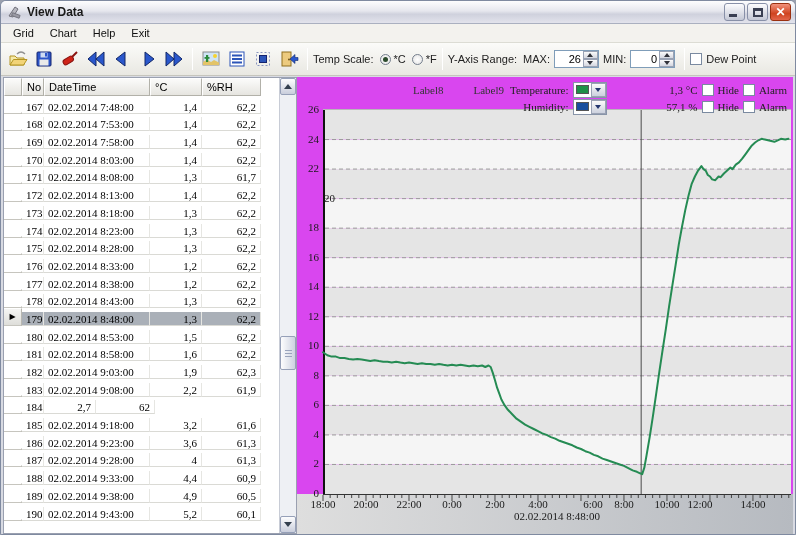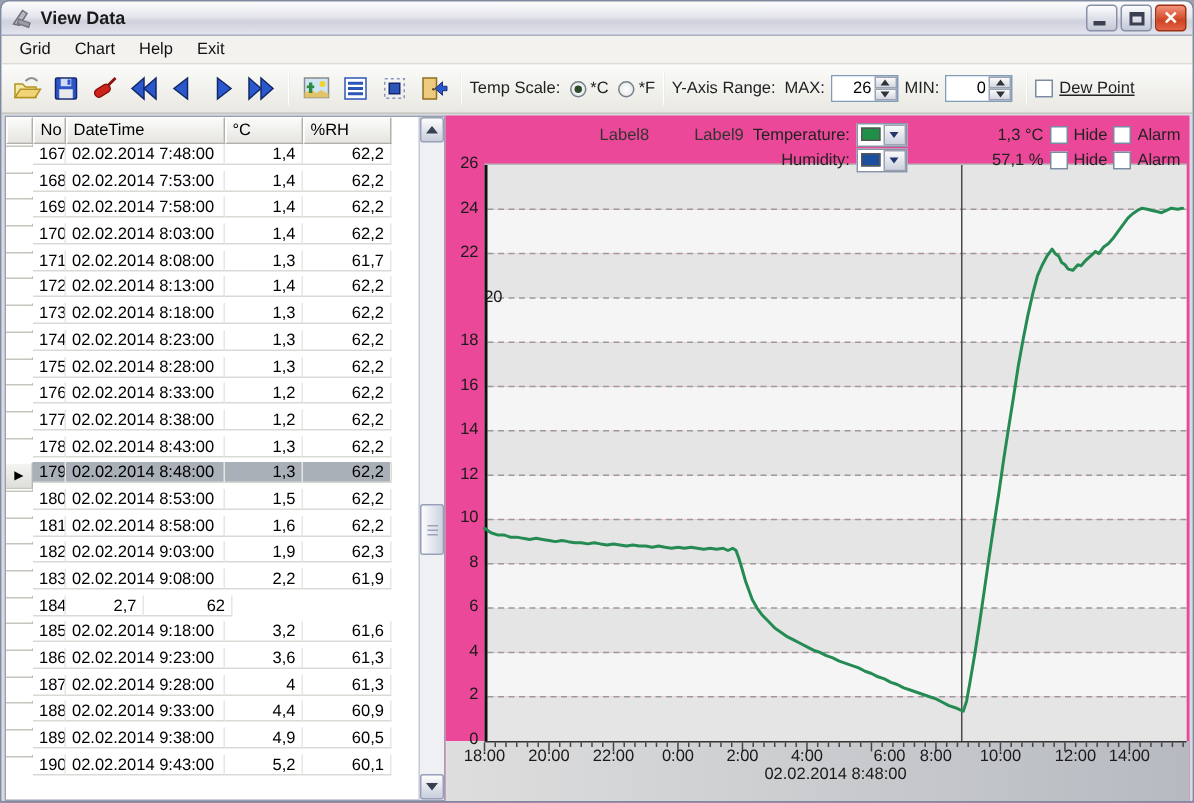--- a/index.html
+++ b/index.html
@@ -29,40 +29,40 @@
   .tri-up{width:0;height:0;border-left:3px solid transparent;border-right:3px solid transparent;border-bottom:4px solid #30323a;}
   .tri-down{width:0;height:0;border-left:3px solid transparent;border-right:3px solid transparent;border-top:4px solid #30323a;}
   .cb{width:12px;height:12px;border:1px solid #7a8aa0;background:#fff;flex:0 0 auto;}
   
   .main{flex:1;display:flex;padding:1px 2px 0 2px;background:#d8dae2;overflow:hidden;}
   
   .gridpanel{width:294px;flex:0 0 auto;background:#fff;border:1px solid #9aa0b0;display:flex;position:relative;}
   .gridtable{width:277px;display:flex;flex-direction:column;font-size:11px;color:#000;}
   .ghrow{display:flex;height:18px;flex:0 0 auto;}
   .gh{background:linear-gradient(#fbfbfa,#e6e5e0);border-right:1px solid #b2b1a9;border-bottom:1px solid #b2b1a9;border-top:1px solid #fff;border-left:1px solid #fff;padding:2px 4px;overflow:hidden;}
-  .trow{display:flex;height:17.7px;align-items:flex-start;}
+  .trow{display:flex;height:17.7px;align-items:flex-end;font-family:Liberation Serif, serif;}
   .trow.sel .cell{background:#aab0b8;}
   .ind{width:18px;flex:0 0 auto;background:linear-gradient(#f5f5f3,#dededa);border-right:1px solid #b8b7b0;border-bottom:1px solid #c6c5be;border-top:1px solid #fff;font-size:8px;line-height:16px;text-align:center;color:#000;}
   .cell{padding:1px 4px 0 4px;border-right:1px solid #e6e6e2;border-bottom:1px solid #dadad5;white-space:nowrap;overflow:hidden;}
   .c0{width:18px;flex:0 0 auto;}
   .c1{width:22px;flex:0 0 auto;text-align:right;}
   .c2{width:106px;flex:0 0 auto;}
   .c3{width:52px;flex:0 0 auto;text-align:right;}
   .c4{width:59px;flex:0 0 auto;text-align:right;}
   .gh.c1,.gh.c2,.gh.c3,.gh.c4{text-align:left;}
   
   .vsb{position:absolute;right:0;top:0;bottom:0;width:17px;background:#eef0f4;border-left:1px solid #c8ccd6;}
   .sbtn{position:absolute;left:0;width:16px;height:17px;background:linear-gradient(#fdfdfe,#c9cedc);border:1px solid #96a0b8;border-radius:2px;display:flex;align-items:center;justify-content:center;}
   .sbtn.up{top:0;} .sbtn.down{bottom:0;}
   .sthumb{position:absolute;left:0;top:258px;width:16px;height:34px;background:linear-gradient(90deg,#fdfdfe,#cdd2e0);border:1px solid #96a0b8;border-radius:2px;}
   .sthumb::after{content:"";position:absolute;left:4px;top:13px;width:7px;height:1px;background:#9aa4bc;box-shadow:0 3px 0 #9aa4bc,0 6px 0 #9aa4bc;}
   .tri-up-s{width:0;height:0;border-left:4px solid transparent;border-right:4px solid transparent;border-bottom:5px solid #34404f;}
   .tri-down-s{width:0;height:0;border-left:4px solid transparent;border-right:4px solid transparent;border-top:5px solid #34404f;}
   
-  .chartpanel{flex:1;position:relative;background:#ec4899;font-size:11px;color:#222;overflow:hidden;}
+  .chartpanel{flex:1;position:relative;background:#d946ef;font-size:11px;color:#222;overflow:hidden;font-family:Liberation Serif, serif;}
   .chart-bottom-strip{position:absolute;left:0;right:0;top:417px;bottom:0;background:linear-gradient(90deg,#dedede,#b6bac0);}
   .chead{position:absolute;top:5px;right:6px;display:flex;flex-direction:column;gap:2px;align-items:flex-end;z-index:3;}
   .chrow{display:flex;align-items:center;gap:4px;height:15px;}
   .lbl-sm{color:#333;}
   .colordrop{display:flex;border:1px solid #8894a8;background:#fff;height:16px;align-items:center;padding-left:2px;}
   .swatch{width:13px;height:9px;border:1px solid #555;}
   .dropbtn{width:15px;height:14px;margin-left:2px;background:linear-gradient(#fafafa,#ccd1de);border:1px solid #9aa2b4;display:flex;align-items:center;justify-content:center;}
   .val{width:42px;text-align:right;margin-left:45px;}
   .plot{position:absolute;left:26px;top:32px;width:468px;height:385px;border-top:1px solid #b8b8b8;border-right:1px solid #c4c4c4;z-index:1;}
   .plot svg{display:block;overflow:visible;}
@@ -201,21 +201,21 @@
         <div class="spinbtn">
             <span class="tri-up"></span>
           </div>
         <div class="spinbtn">
             <span class="tri-down"></span>
           </div>
       </div>
     </div>
     <div class="tsep"></div>
     <span class="cb"></span>
-    <span style="margin-left:4px;text-decoration:underline;">Dew Point</span>
+    <span style="margin-left:4px;">Dew Point</span>
   </div>
 
   <div class="main">
 
     <div class="gridpanel">
       <div class="gridtable">
         <div class="ghrow">
           <div class="gh c0"></div>
           <div class="gh c1">No</div>
           <div class="gh c2">DateTime</div>
@@ -557,20 +557,20 @@
       <div id="xlabels">
           <div class="xlab" style="left: 26px;">18:00</div>
           <div class="xlab" style="left: 68.9949px;">20:00</div>
           <div class="xlab" style="left: 111.99px;">22:00</div>
           <div class="xlab" style="left: 154.985px;">0:00</div>
           <div class="xlab" style="left: 197.98px;">2:00</div>
           <div class="xlab" style="left: 240.975px;">4:00</div>
           <div class="xlab" style="left: 296px;">6:00</div>
           <div class="xlab" style="left: 326.965px;">8:00</div>
           <div class="xlab" style="left: 369.96px;">10:00</div>
-          <div class="xlab" style="left: 420px;">12:00</div>
+          <div class="xlab" style="left: 403px;">12:00</div>
           <div class="xlab" style="left: 455.949px;">14:00</div>
         </div>
       <div class="datelab">02.02.2014 8:48:00</div>
     </div>
 
   </div>
 </div>
 
 </body></html>

